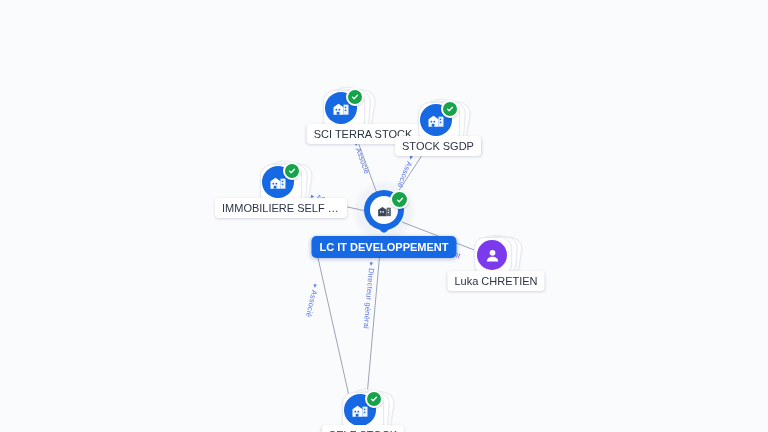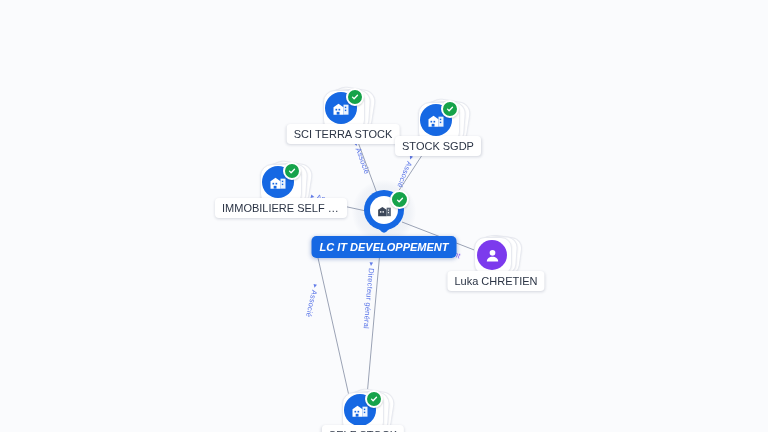--- a/index.html
+++ b/index.html
@@ -64,21 +64,20 @@
     font-size:11px;line-height:14px;
     padding:3px 7px;border-radius:4px;
     box-shadow:0 1px 3px rgba(25,35,70,.17);
     transform:translateX(-50%);
   }
   .nlabel.clip{max-width:118px;overflow:hidden;text-overflow:ellipsis;}
   .nlabel.center{
     background:#1668e3;color:#ffffff;font-weight:bold;font-size:11px;
     border-radius:5px;padding:4px 8px;
     box-shadow:0 1px 4px rgba(20,60,150,.35);
-    font-style:italic;
   }
 
   
   .glow{
     position:absolute;width:64px;height:64px;border-radius:50%;
     background:radial-gradient(circle,rgba(120,140,175,.16) 0%,rgba(120,140,175,.07) 58%,rgba(255,255,255,0) 72%);
   }
   .pin{position:absolute;width:40px;height:50px;}
   .pin .body{
     position:absolute;left:0;top:0;width:40px;height:40px;border-radius:50% 50% 50% 50%;
@@ -144,21 +143,21 @@
               <rect x="6.8" y="16.6" width="3.4" height="3.4" fill="#1668e3"></rect>
             </svg>
           </div>
           <div class="verified" style="left: 25px; top: 1px;">
             <svg width="8" height="8" viewBox="0 0 12 12">
               <path d="M2.3 6.2l2.4 2.4 5-5.2" fill="none" stroke="#ffffff" stroke-width="2" stroke-linecap="round" stroke-linejoin="round"></path>
             </svg>
           </div>
         </div>
       </div>
-      <div class="nlabel" style="left: 343px; top: 124px;">SCI TERRA STOCK</div>
+      <div class="nlabel" style="left: 363px; top: 124px;">SCI TERRA STOCK</div>
       <div class="node" style="left: 416px; top: 99px; width: 46px; height: 46px;">
         <div class="stack">
           <i class="c3"></i>
           <i class="c2"></i>
           <i class="c1"></i>
           <div class="disc">
             <svg width="20" height="20" viewBox="0 0 24 24">
               <path d="M3 20V11l6-4 6 4v9z" fill="#ffffff"></path>
               <path d="M15 20V8h6v12z" fill="#ffffff" opacity="0.92"></path>
               <rect x="5.4" y="13" width="2" height="2" fill="#1668e3"></rect>

